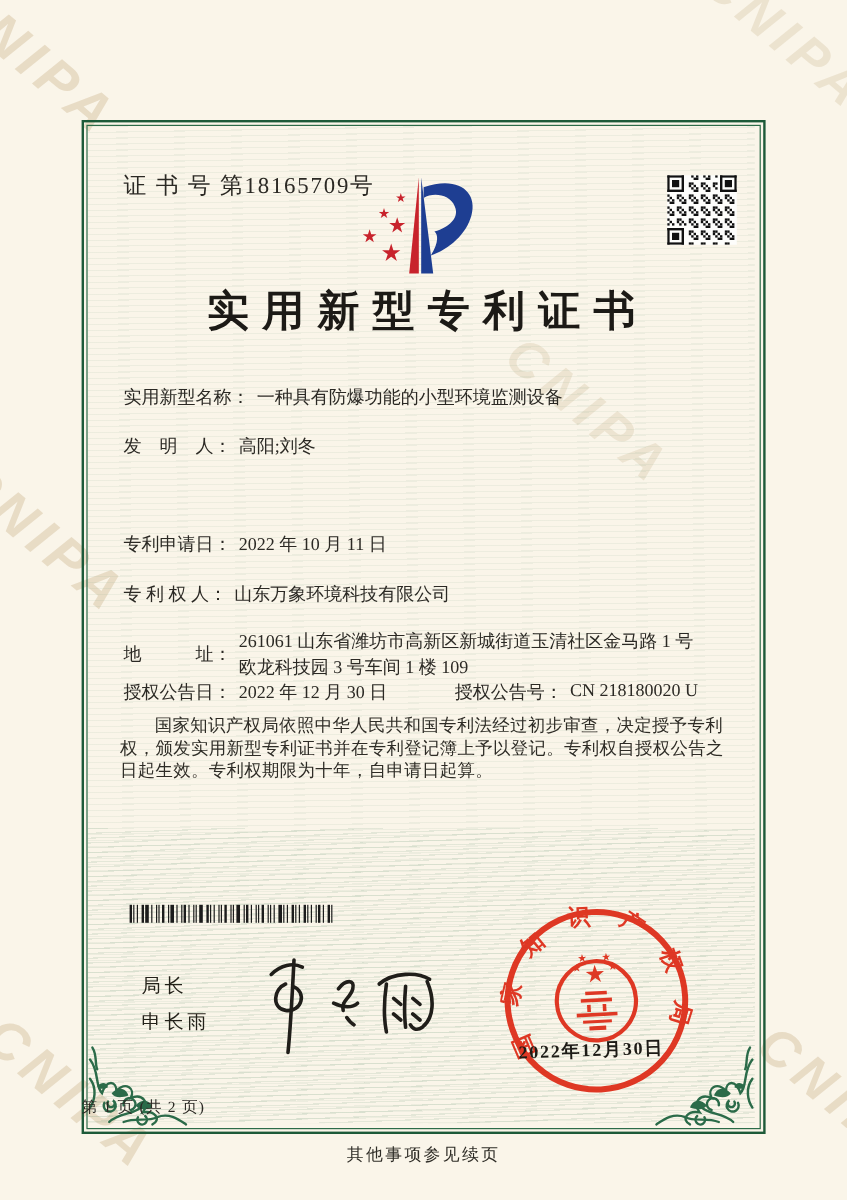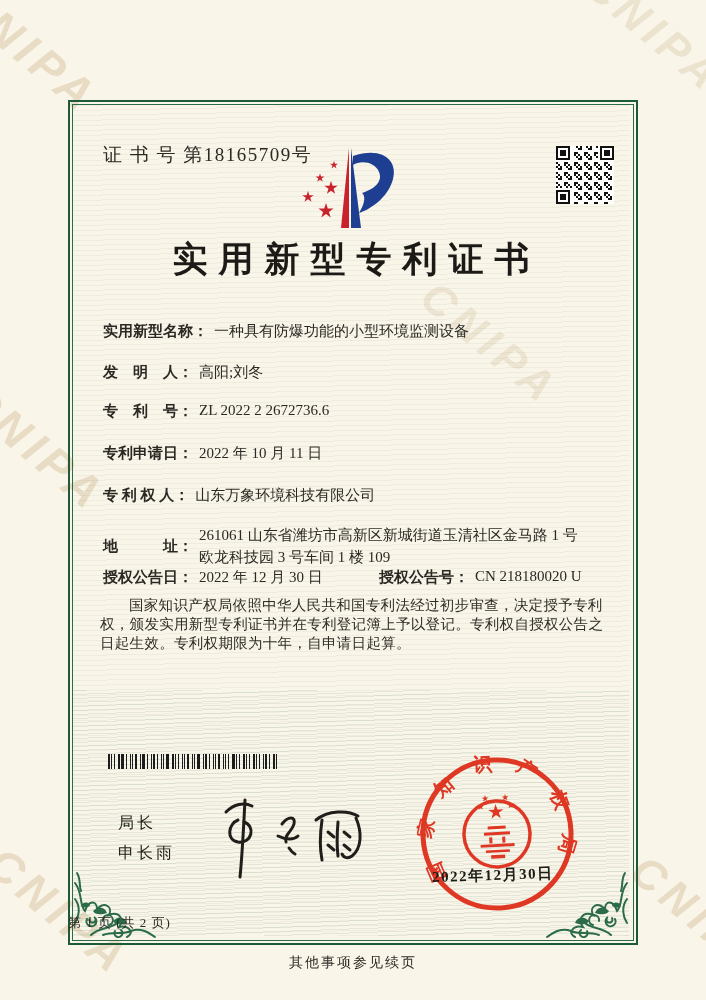--- a/index.html
+++ b/index.html
@@ -30,21 +30,21 @@
   .corner-br{left:541px;top:849px;transform:scaleX(-1);}
 
   
   .certno{position:absolute;left:103px;top:142px;font-size:19px;letter-spacing:1.5px;
           color:#2b2924;z-index:5;}
   .title{position:absolute;left:68px;top:236px;width:566px;text-align:center;
          font-size:35px;font-weight:bold;letter-spacing:11px;text-indent:11px;
          color:#1c1a16;z-index:5;}
   .frow{position:absolute;left:103px;width:512px;display:flex;align-items:flex-start;
         font-size:15px;color:#2b2924;z-index:5;}
-  .flabel{white-space:pre;flex:none;font-weight:bold;}
+  .flabel{white-space:pre;flex:none;}
   .fvalue{margin-left:6px;}
   .r1{top:322px}.r2{top:363px}.r3{top:402px}.r4{top:444px}.r5{top:486px}
   .r6{top:524px;line-height:22px;align-items:center;}
   .r7{top:568px}
   .gvalue{margin-left:6px;width:180px;flex:none;}
   .paras{position:absolute;left:100px;top:596px;width:514px;font-size:14.5px;
          line-height:18.8px;color:#2e2c26;letter-spacing:.3px;z-index:5;}
   .paras p{margin:0;text-indent:2em;}
 
   .barcode{position:absolute;left:108px;top:754px;height:15px;display:flex;z-index:5;}
@@ -359,24 +359,20 @@
   <div class="title">实用新型专利证书</div>
 
   <div class="frow r1">
     <span class="flabel">实用新型名称：</span>
     <span class="fvalue">一种具有防爆功能的小型环境监测设备</span>
   </div>
   <div class="frow r2">
     <span class="flabel">发　明　人：</span>
     <span class="fvalue">高阳;刘冬</span>
   </div>
-  <div class="frow r3">
-    <span class="flabel">专　利　号：</span>
-    <span class="fvalue">ZL 2022 2 2672736.6</span>
-  </div>
   <div class="frow r4">
     <span class="flabel">专利申请日：</span>
     <span class="fvalue">2022 年 10 月 11 日</span>
   </div>
   <div class="frow r5">
     <span class="flabel">专 利 权 人：</span>
     <span class="fvalue">山东万象环境科技有限公司</span>
   </div>
   <div class="frow r6">
     <span class="flabel">地　　　址：</span>

